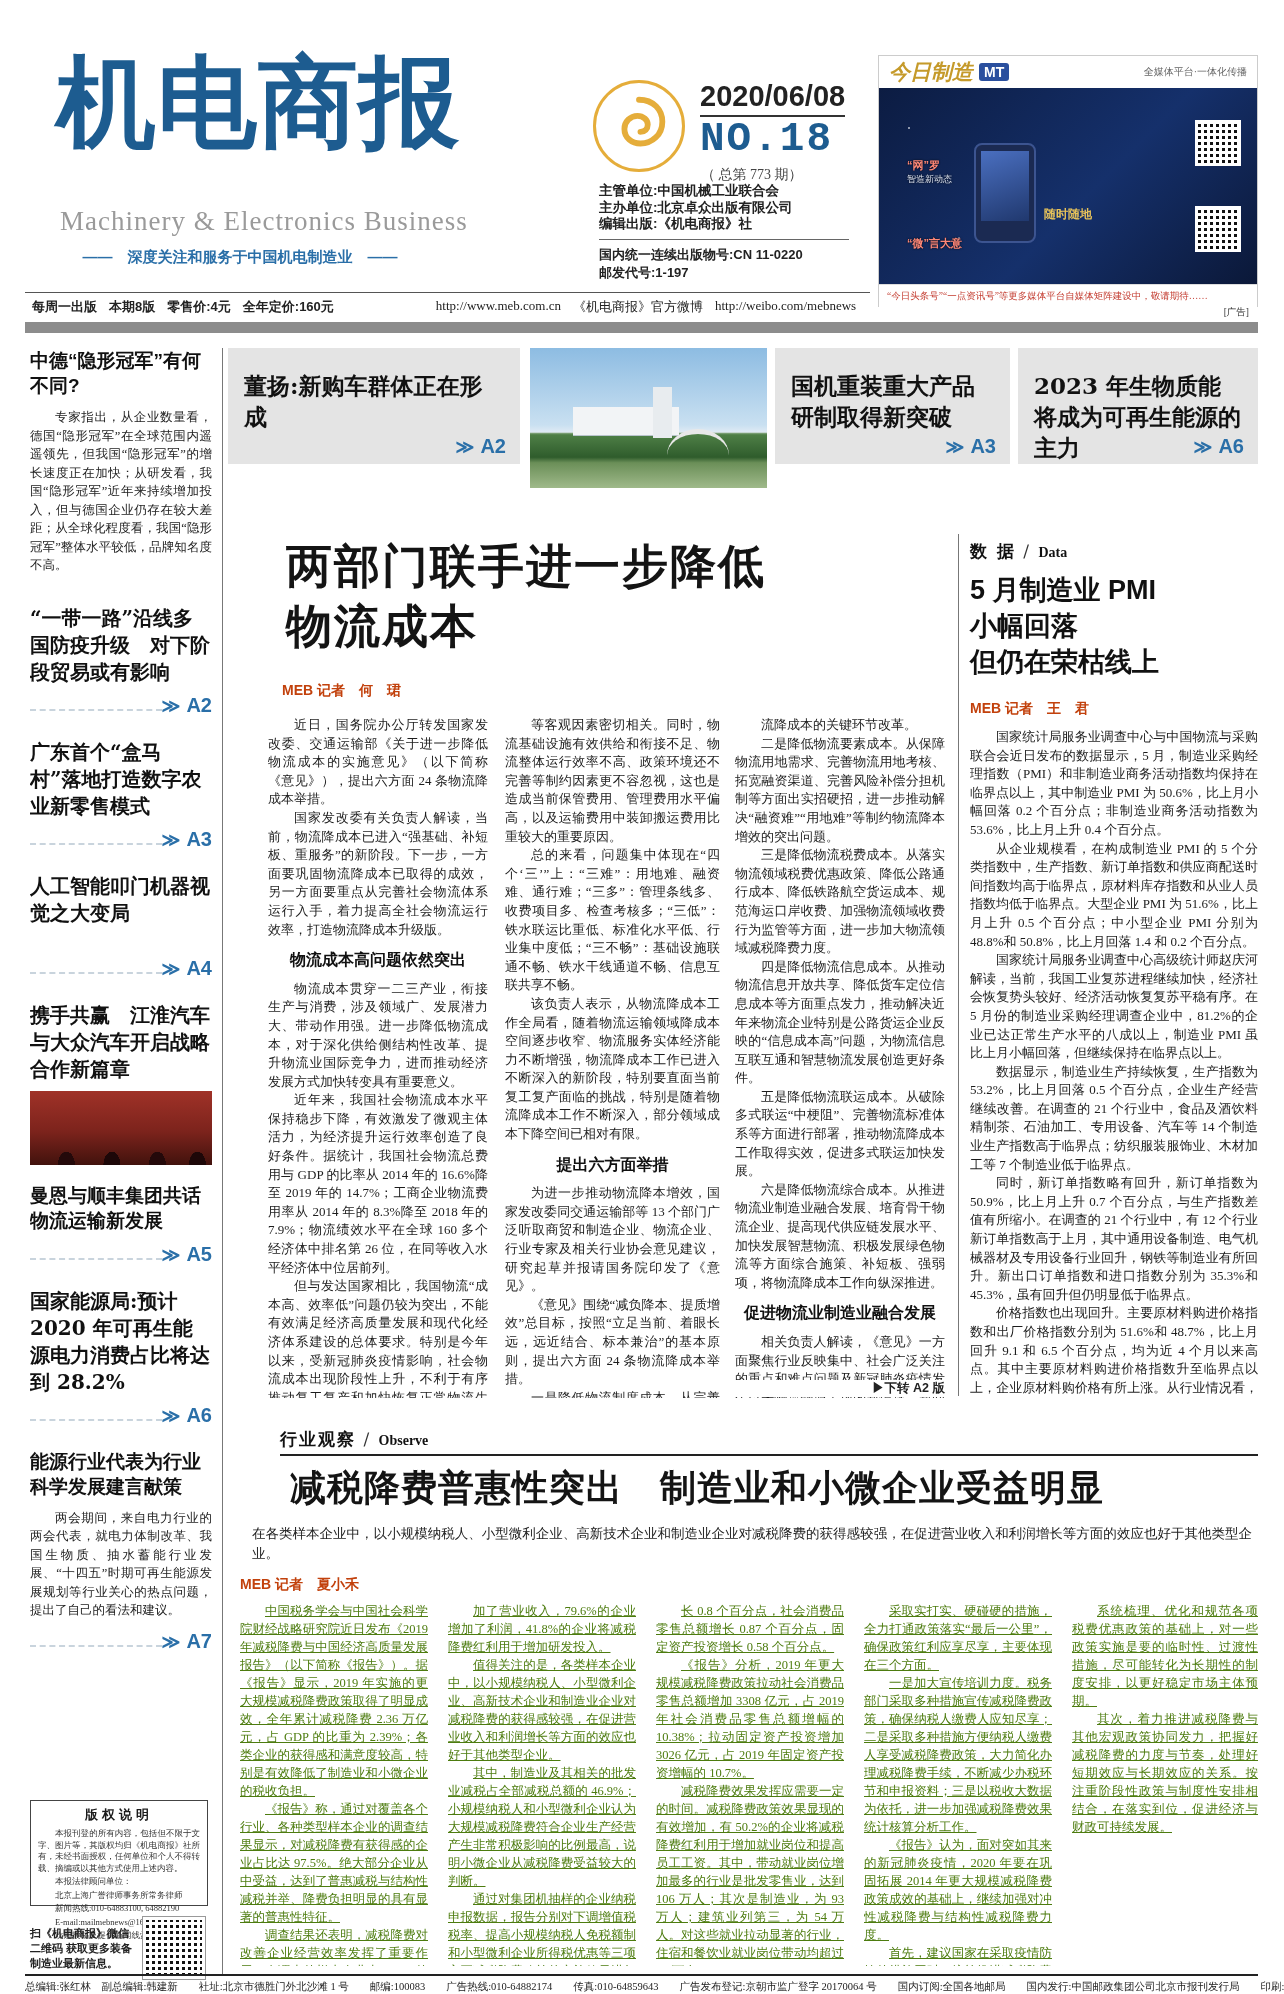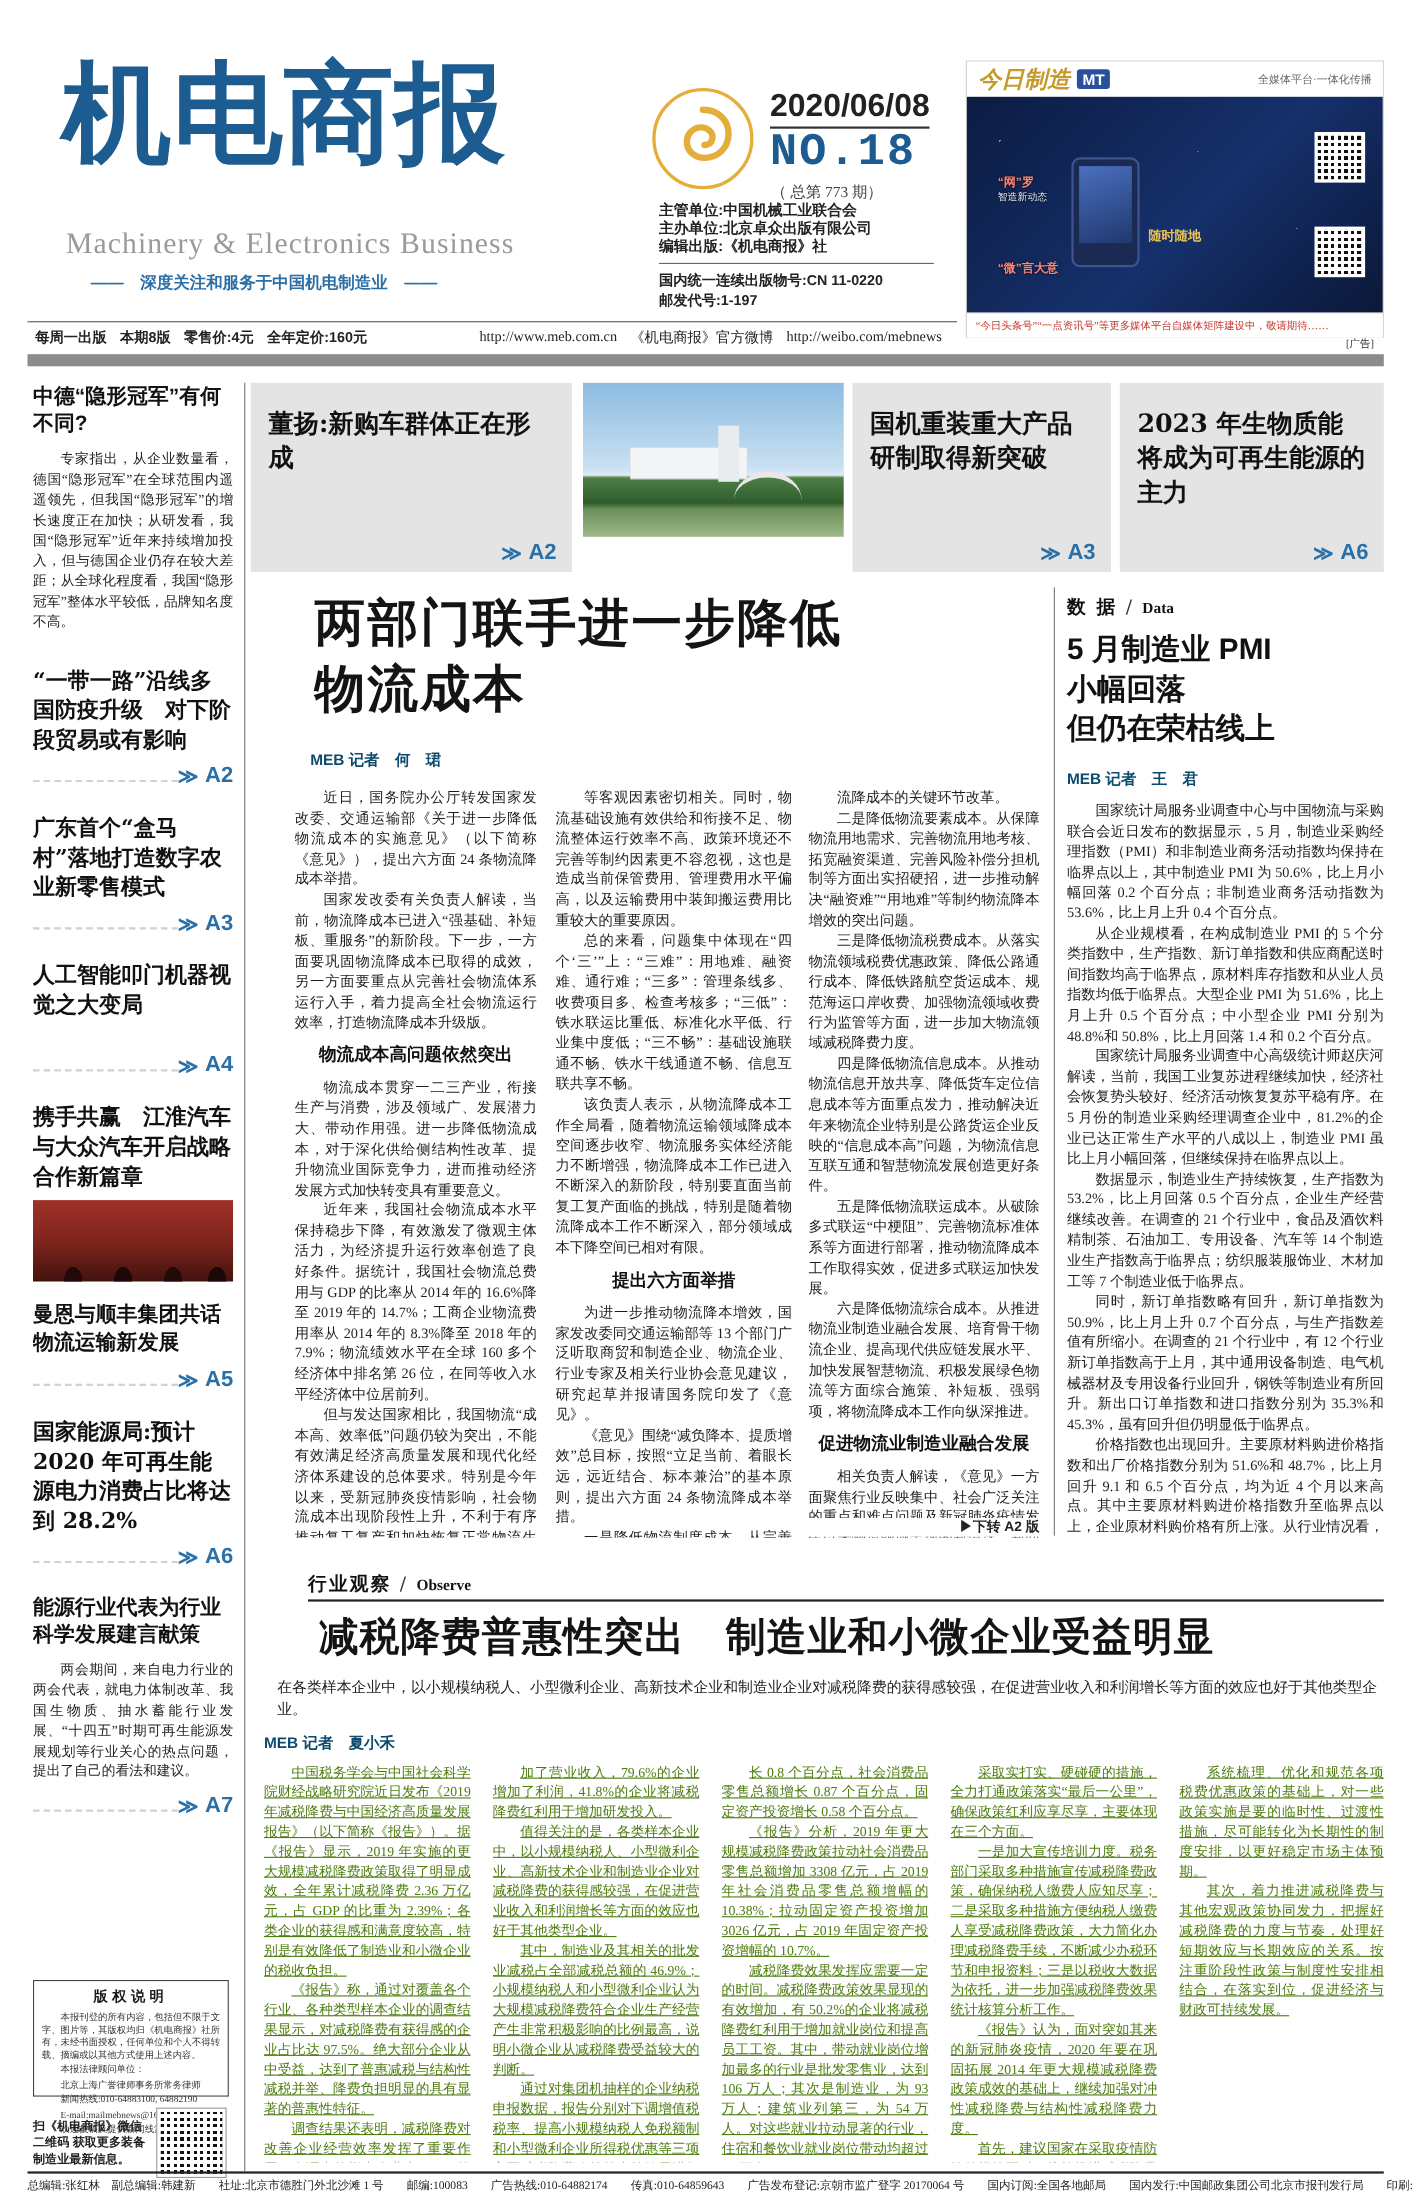--- a/index.html
+++ b/index.html
@@ -87,34 +87,34 @@
   .copybox h4{margin:0 0 4px;text-align:center;font-size:13px;letter-spacing:4px;}
   .copybox p{margin:0 0 2px;font-size:8.5px;line-height:11.5px;text-align:justify;color:#333;}
   .sb-qr-row{position:absolute;left:30px;top:1916px;width:182px;display:flex;gap:8px;align-items:center;}
   .sb-qr-cap{font-size:11px;font-weight:bold;line-height:15px;width:104px;color:#222;
              font-family:"Liberation Sans",sans-serif;}
   .sb-qr{width:64px;height:64px;background:#fff;border:1px solid #999;padding:3px;box-sizing:border-box;}
   .sb-qr .qrpat{width:100%;height:100%;background:
      repeating-linear-gradient(0deg,#111 0 3px,#fff 3px 6px),
      repeating-linear-gradient(90deg,#111 0 3px,#fff 3px 6px);background-blend-mode:lighten;}
   
-  .teaser{position:absolute;top:348px;height:172px;background:#e4e4e4;box-sizing:border-box;padding:22px 16px 6px;}
+  .teaser{position:absolute;top:348px;height:116px;background:#e4e4e4;box-sizing:border-box;padding:22px 16px 6px;}
   .teaser h3{margin:0;font-family:"DejaVu Serif",serif;font-weight:bold;font-size:23px;line-height:31px;color:#111;}
   .teaser .pagelink{position:absolute;right:14px;bottom:6px;margin:0;}
   .campus{position:absolute;left:530px;top:348px;width:237px;height:140px;background:
      linear-gradient(180deg,#8dbce2 0%,#c9e0f1 55%,#dfeaf4 60%,transparent 61%),
      linear-gradient(180deg,transparent 58%,#4e7f46 62%,#2f5c2c 78%,#6b8f58 82%,#9fb98a 100%);position:absolute;}
   .campus .bld{position:absolute;left:18%;top:42%;width:45%;height:20%;background:#f2f4f6;box-shadow:0 1px 0 #b9c4cc;}
   .campus .twr{position:absolute;left:52%;top:28%;width:8%;height:36%;background:#e8ecef;}
   .campus .arch{position:absolute;left:58%;top:58%;width:26%;height:34%;border-top:5px solid #e8e8e8;
                 border-radius:50% 50% 0 0;}
   
   .main-hl{position:absolute;left:286px;top:536px;font-family:"Liberation Sans",sans-serif;
            font-weight:900;font-size:46px;line-height:60px;color:#141414;letter-spacing:2px;}
-  .byline{font-family:"Liberation Sans",sans-serif;font-weight:bold;font-size:14px;color:#0c4a6e;}
+  .byline{font-family:"Liberation Sans",sans-serif;font-weight:bold;font-size:14px;color:#c2410c;}
   .main-byline{position:absolute;left:282px;top:682px;}
   .bodycol{position:absolute;top:716px;height:682px;overflow:hidden;font-size:13px;line-height:18.6px;color:#1c1c1c;}
   .bp{margin:0;text-indent:2em;text-align:justify;}
   .colsub{text-align:center;font-family:"Liberation Sans",sans-serif;font-weight:bold;
           font-size:16px;margin:12px 0 10px;color:#111;}
   .continued{position:absolute;left:735px;top:1380px;width:210px;text-align:right;background:#fff;
              font-size:12.5px;font-weight:bold;font-family:"Liberation Sans",sans-serif;}
   .continued .arr{color:#222;}
   
   .seclabel{font-family:"DejaVu Serif",serif;font-weight:bold;font-size:17px;color:#111;letter-spacing:2px;}

